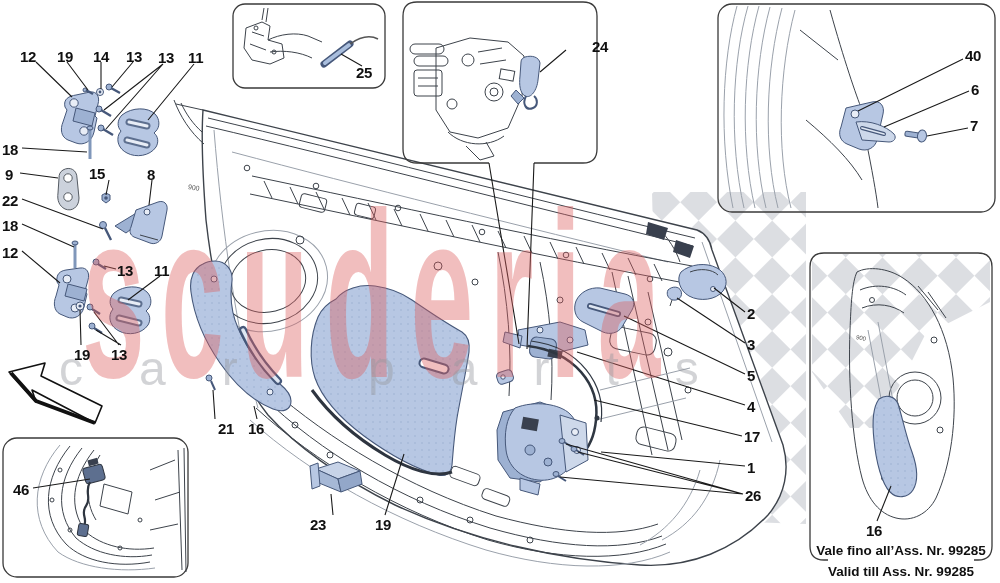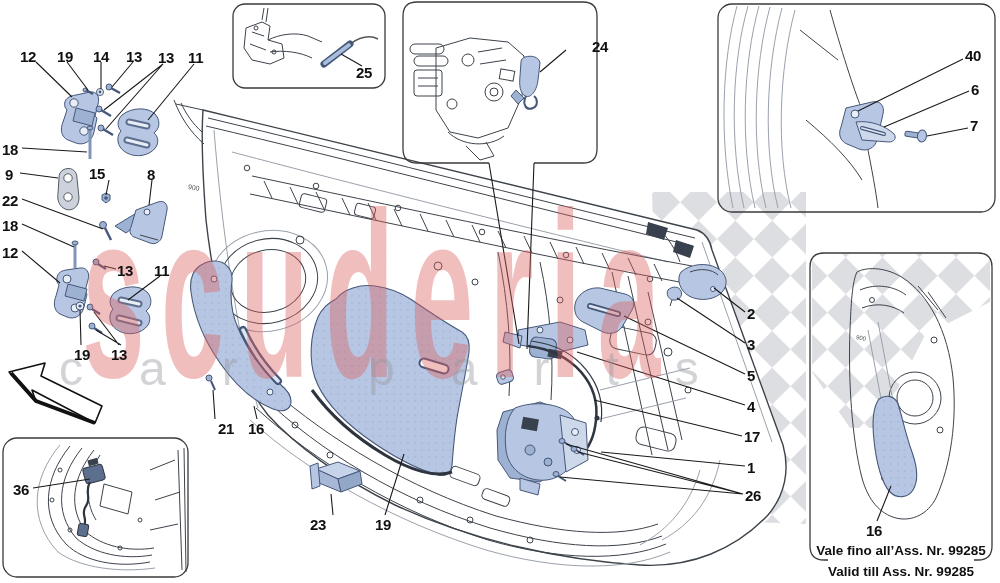--- a/index.html
+++ b/index.html
@@ -448,21 +448,21 @@
 <div class="co" style="left:2px;top:217px">18</div>
 <div class="co" style="left:2px;top:244px">12</div>
 <div class="co" style="left:89px;top:165px">15</div>
 <div class="co" style="left:147px;top:166px">8</div>
 <div class="co" style="left:117px;top:262px">13</div>
 <div class="co" style="left:154px;top:262px">11</div>
 <div class="co" style="left:74px;top:346px">19</div>
 <div class="co" style="left:111px;top:346px">13</div>
 <div class="co" style="left:218px;top:420px">21</div>
 <div class="co" style="left:248px;top:420px">16</div>
-<div class="co" style="left:13px;top:481px">36</div>
+<div class="co" style="left:13px;top:481px">46</div>
 <div class="co" style="left:310px;top:516px">23</div>
 <div class="co" style="left:375px;top:516px">19</div>
 <div class="co" style="left:356px;top:64px">25</div>
 <div class="co" style="left:592px;top:38px">24</div>
 <div class="co" style="left:965px;top:47px">40</div>
 <div class="co" style="left:971px;top:81px">6</div>
 <div class="co" style="left:970px;top:117px">7</div>
 <div class="co" style="left:747px;top:305px">2</div>
 <div class="co" style="left:747px;top:336px">3</div>
 <div class="co" style="left:747px;top:367px">5</div>

